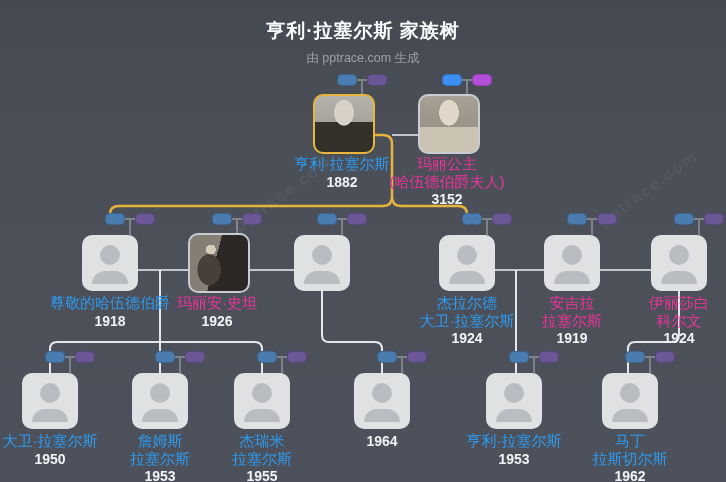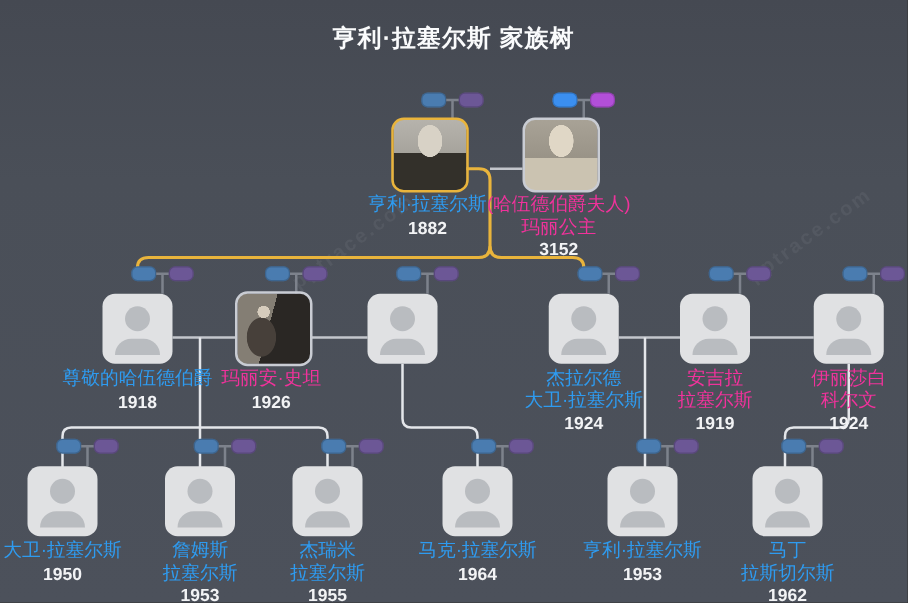--- a/index.html
+++ b/index.html
@@ -93,20 +93,21 @@
     <path class="wl" d="M322,291 V335 Q322,342 329,342 H375 Q382,342 382,349 V374"></path>
     <path class="wl" d="M516,270 V374"></path>
     <path class="wl" d="M679,291 V335 Q679,342 672,342 H635 Q628,342 628,349 V374"></path>
 
     <path class="yl" d="M371,135 H383 Q392,135 392,144 V197 Q392,206 383,206 H119 Q110,206 110,214 V224"></path>
     <path class="yl" d="M392,197 Q392,206 401,206 H458 Q467,206 467,214 V224"></path>
   </svg>
 
   <div class="hdr">
     <div class="title">亨利·拉塞尔斯 家族树</div>
+    <div class="subtitle">由 pptrace.com 生成</div>
   </div>
 
   <div class="node" style="left:267px;top:74px;">
     <div class="pills">
       <span class="pill blue"></span>
       <span class="plink"></span>
       <span class="pill purple"></span>
       <span class="pdrop"></span>
     </div>
     <div class="photo photo-henry selected"></div>
@@ -118,22 +119,22 @@
 
   <div class="node" style="left:372px;top:74px;">
     <div class="pills bright">
       <span class="pill blue"></span>
       <span class="plink"></span>
       <span class="pill purple"></span>
       <span class="pdrop"></span>
     </div>
     <div class="photo photo-mary"></div>
     <div class="label">
+      <div class="name female">玛丽公主</div>
       <div class="name female">(哈伍德伯爵夫人)</div>
-      <div class="name female">玛丽公主</div>
       <div class="year">3152</div>
     </div>
   </div>
 
   <div class="node" style="left:35px;top:213px;">
     <div class="pills">
       <span class="pill blue"></span>
       <span class="plink"></span>
       <span class="pill purple"></span>
       <span class="pdrop"></span>
@@ -260,21 +261,20 @@
 
   <div class="node" style="left:307px;top:351px;">
     <div class="pills">
       <span class="pill blue"></span>
       <span class="plink"></span>
       <span class="pill purple"></span>
       <span class="pdrop"></span>
     </div>
     <div class="box"></div>
     <div class="label">
-      <div class="name male">马克·拉塞尔斯</div>
       <div class="year">1964</div>
     </div>
   </div>
 
   <div class="node" style="left:439px;top:351px;">
     <div class="pills">
       <span class="pill blue"></span>
       <span class="plink"></span>
       <span class="pill purple"></span>
       <span class="pdrop"></span>

